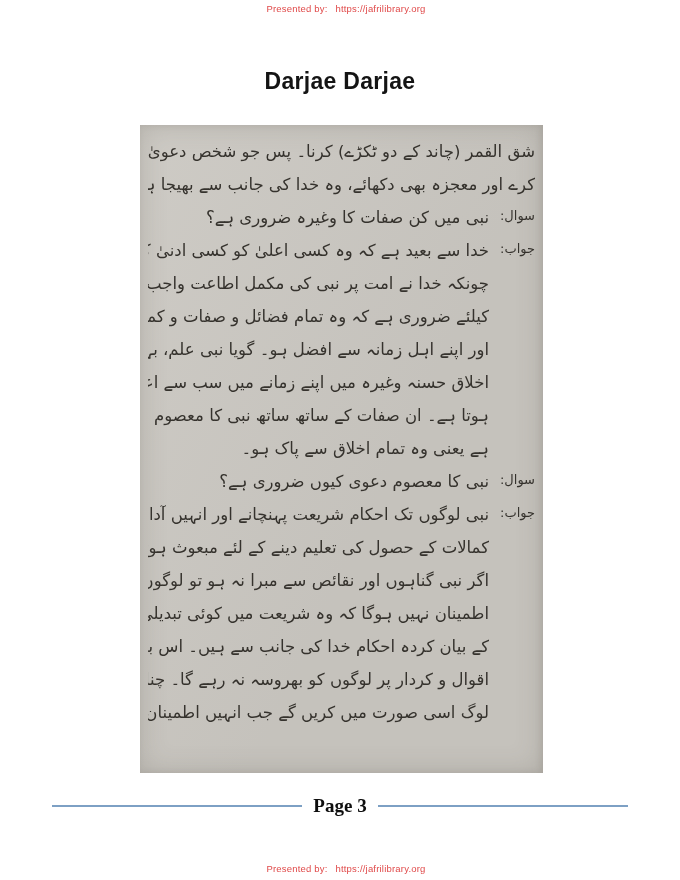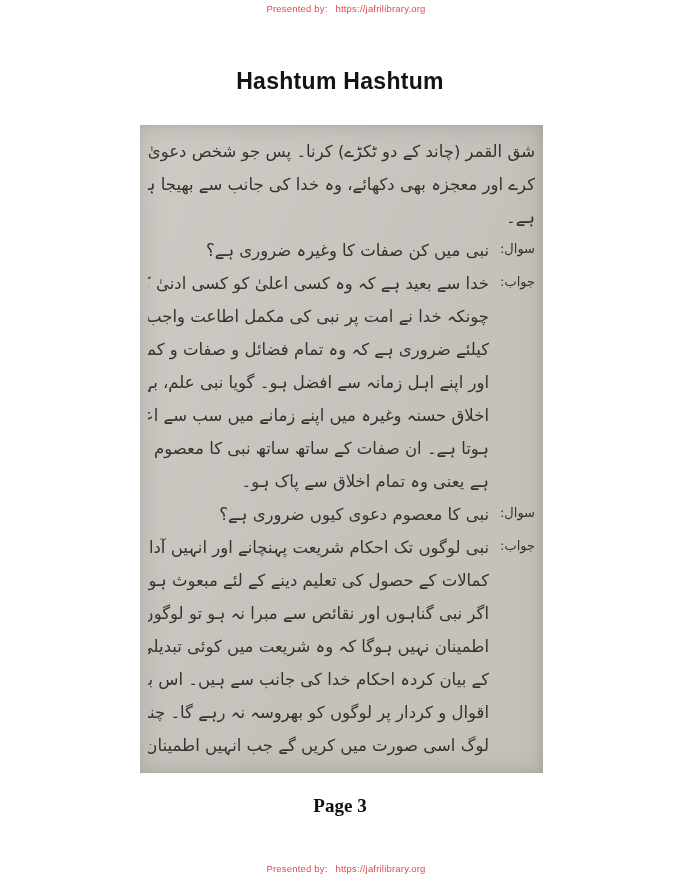--- a/index.html
+++ b/index.html
@@ -45,45 +45,44 @@
     flex:0 0 46px;width:46px;font-size:13px;padding-top:7px;
     text-align:right;white-space:nowrap;
   }
   .scan-lines{flex:1;min-width:0;}
   .scan-line{
     line-height:33px;font-size:16.5px;text-align:right;
     white-space:nowrap;overflow:hidden;
   }
   .page-divider{
     position:absolute;top:792px;left:52px;width:576px;height:28px;
-    display:flex;align-items:center;flex-direction:column;
+    display:flex;align-items:center;
   }
   .rule{flex:1;height:1.5px;background:var(--divider-blue);}
   .page-num{
     padding:0 11px;font-family:"Liberation Serif", serif;
     font-weight:bold;font-size:19px;color:#0e0e0e;white-space:nowrap;
   }
 </style>
 </head>
 <body>
 
 <div class="top-note">
   <span>Presented by:</span>
   <span class="note-url">https://jafrilibrary.org</span>
 </div>
 
-<div class="page-title">Hashtum Hashtum</div>
+<div class="page-title">Darjae Darjae</div>
 
 <div class="scan">
   <div id="scan-blocks">
       <div class="scan-block">
         <div class="scan-lines">
           <div class="scan-line">شق القمر (چاند کے دو ٹکڑے) کرنا۔ پس جو شخص دعویٰ نبوت</div>
           <div class="scan-line">کرے اور معجزہ بھی دکھائے، وہ خدا کی جانب سے بھیجا ہوا سچا نبی</div>
-          <div class="scan-line">ہے۔</div>
         </div>
       </div>
       <div class="scan-block">
         <div class="scan-label">سوال:</div>
         <div class="scan-lines">
           <div class="scan-line">نبی میں کن صفات کا وغیرہ ضروری ہے؟</div>
         </div>
       </div>
       <div class="scan-block">
         <div class="scan-label">جواب:</div>

